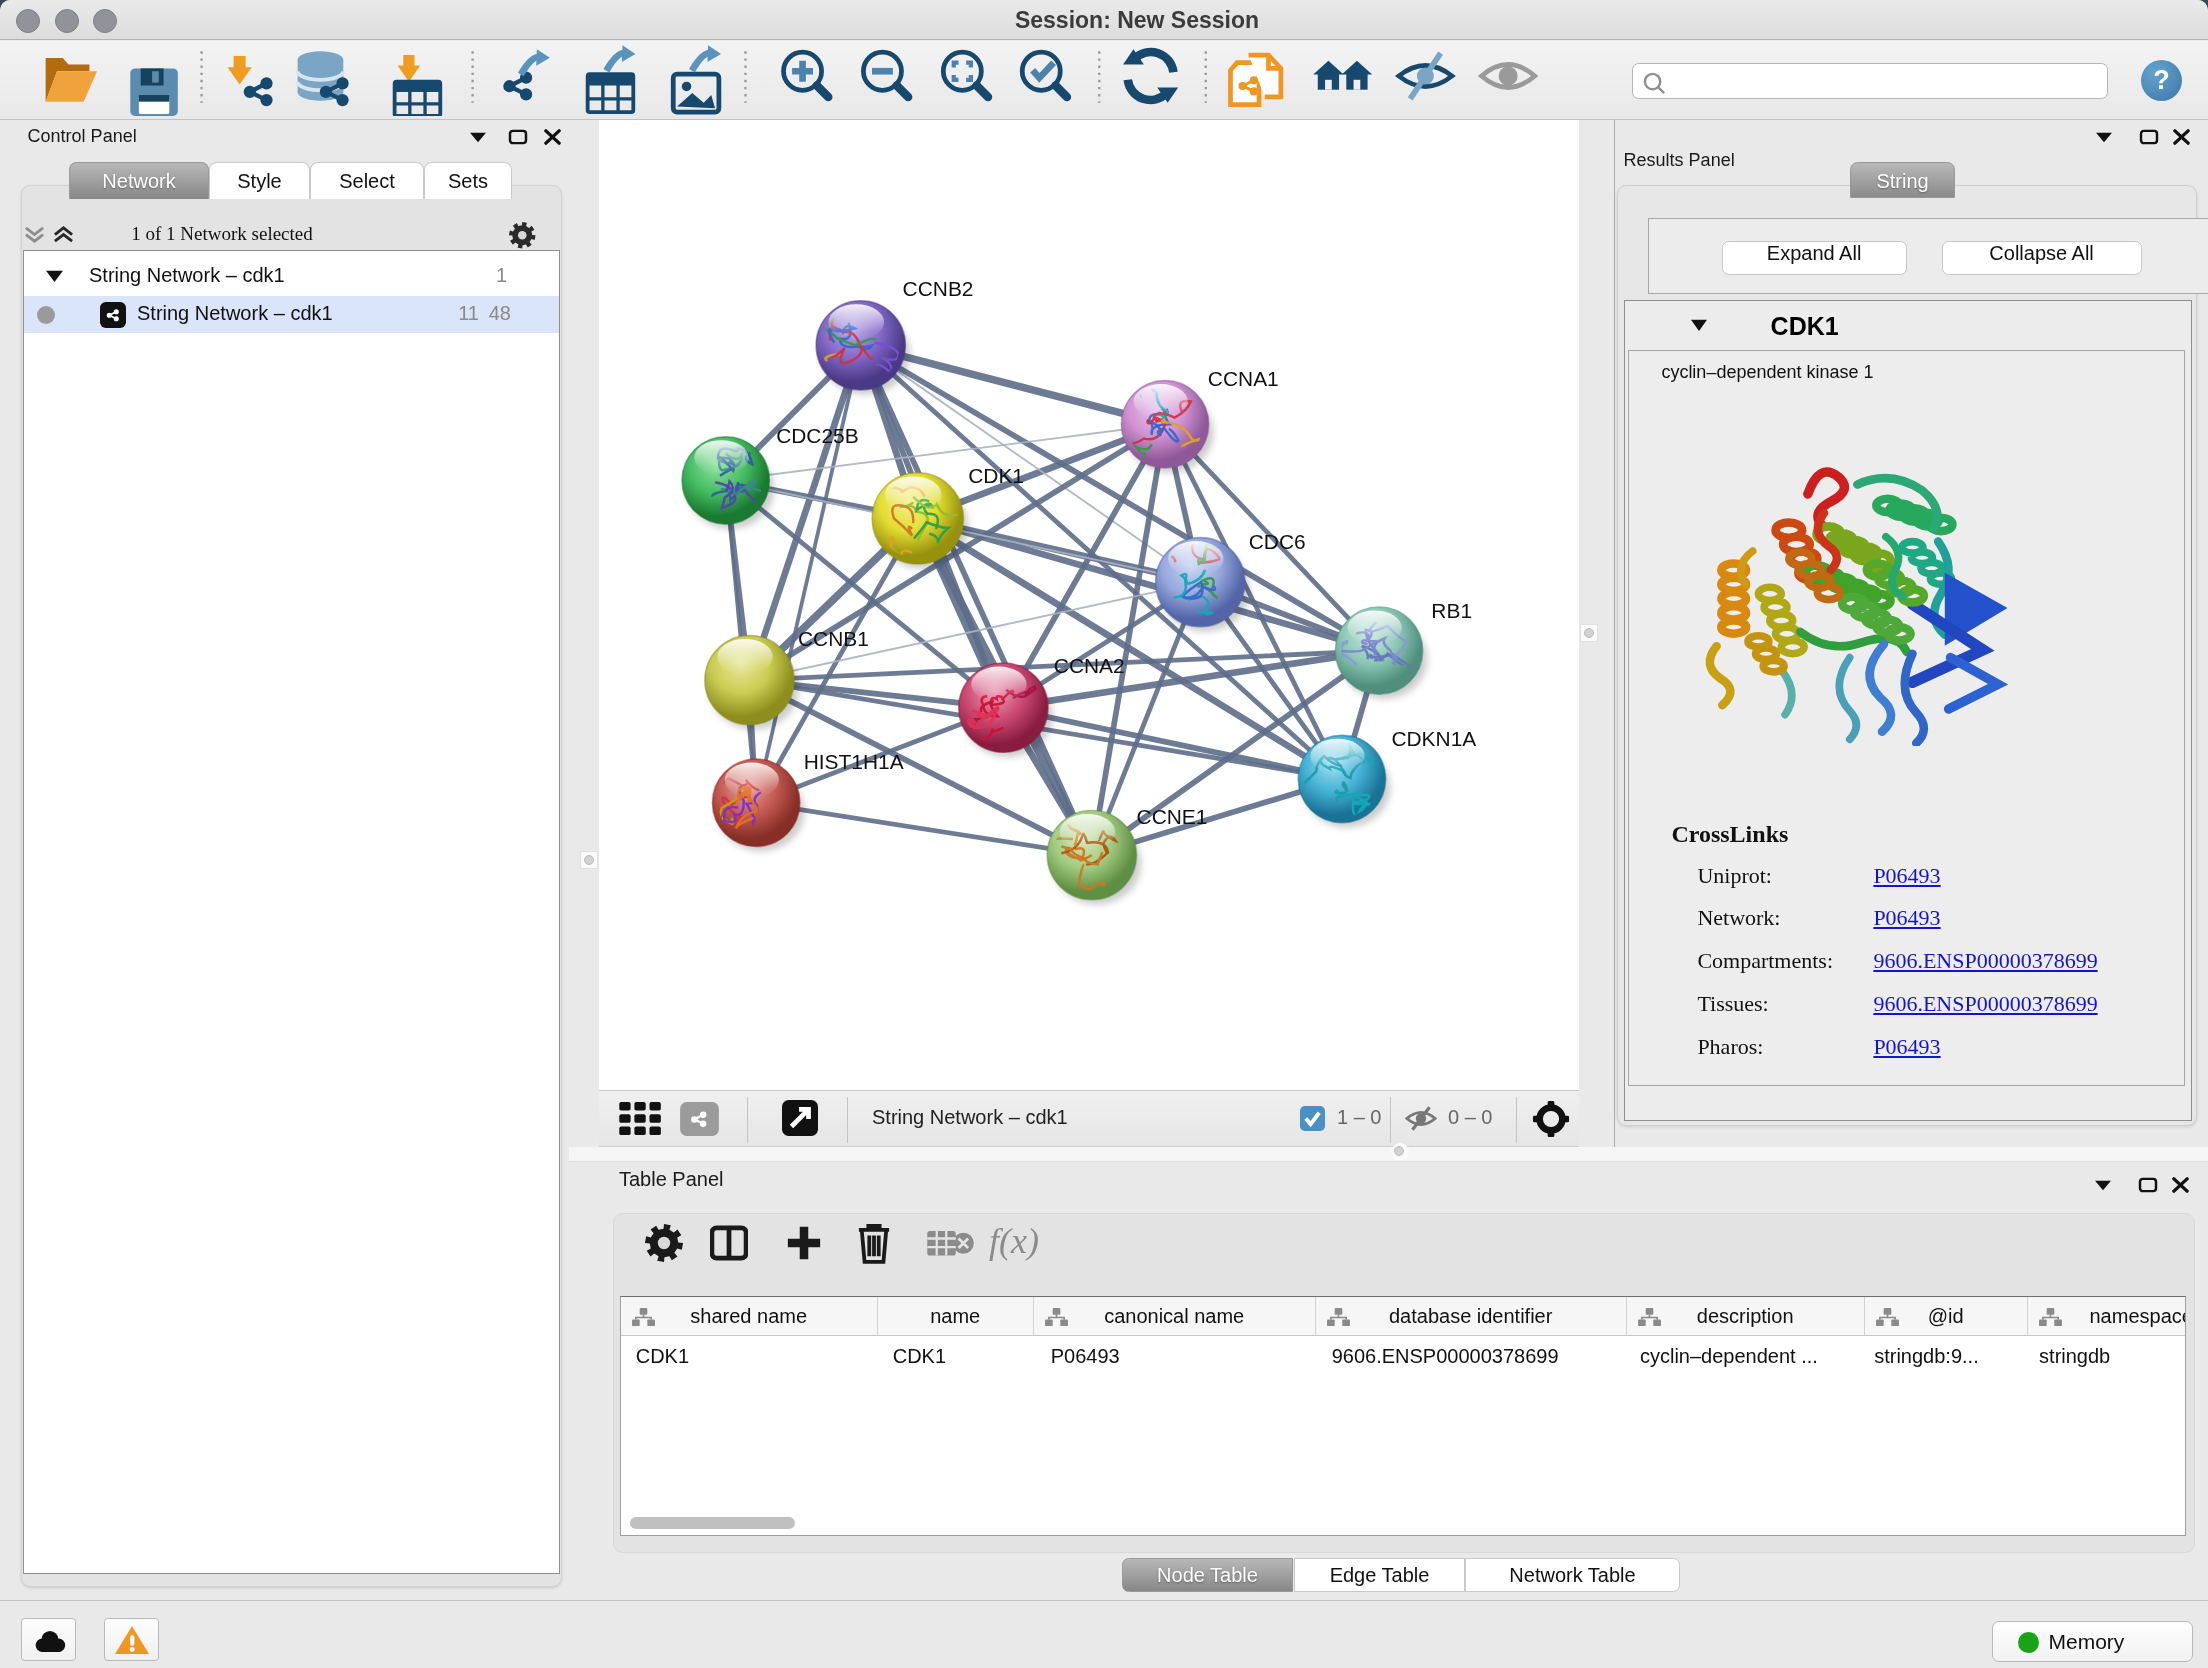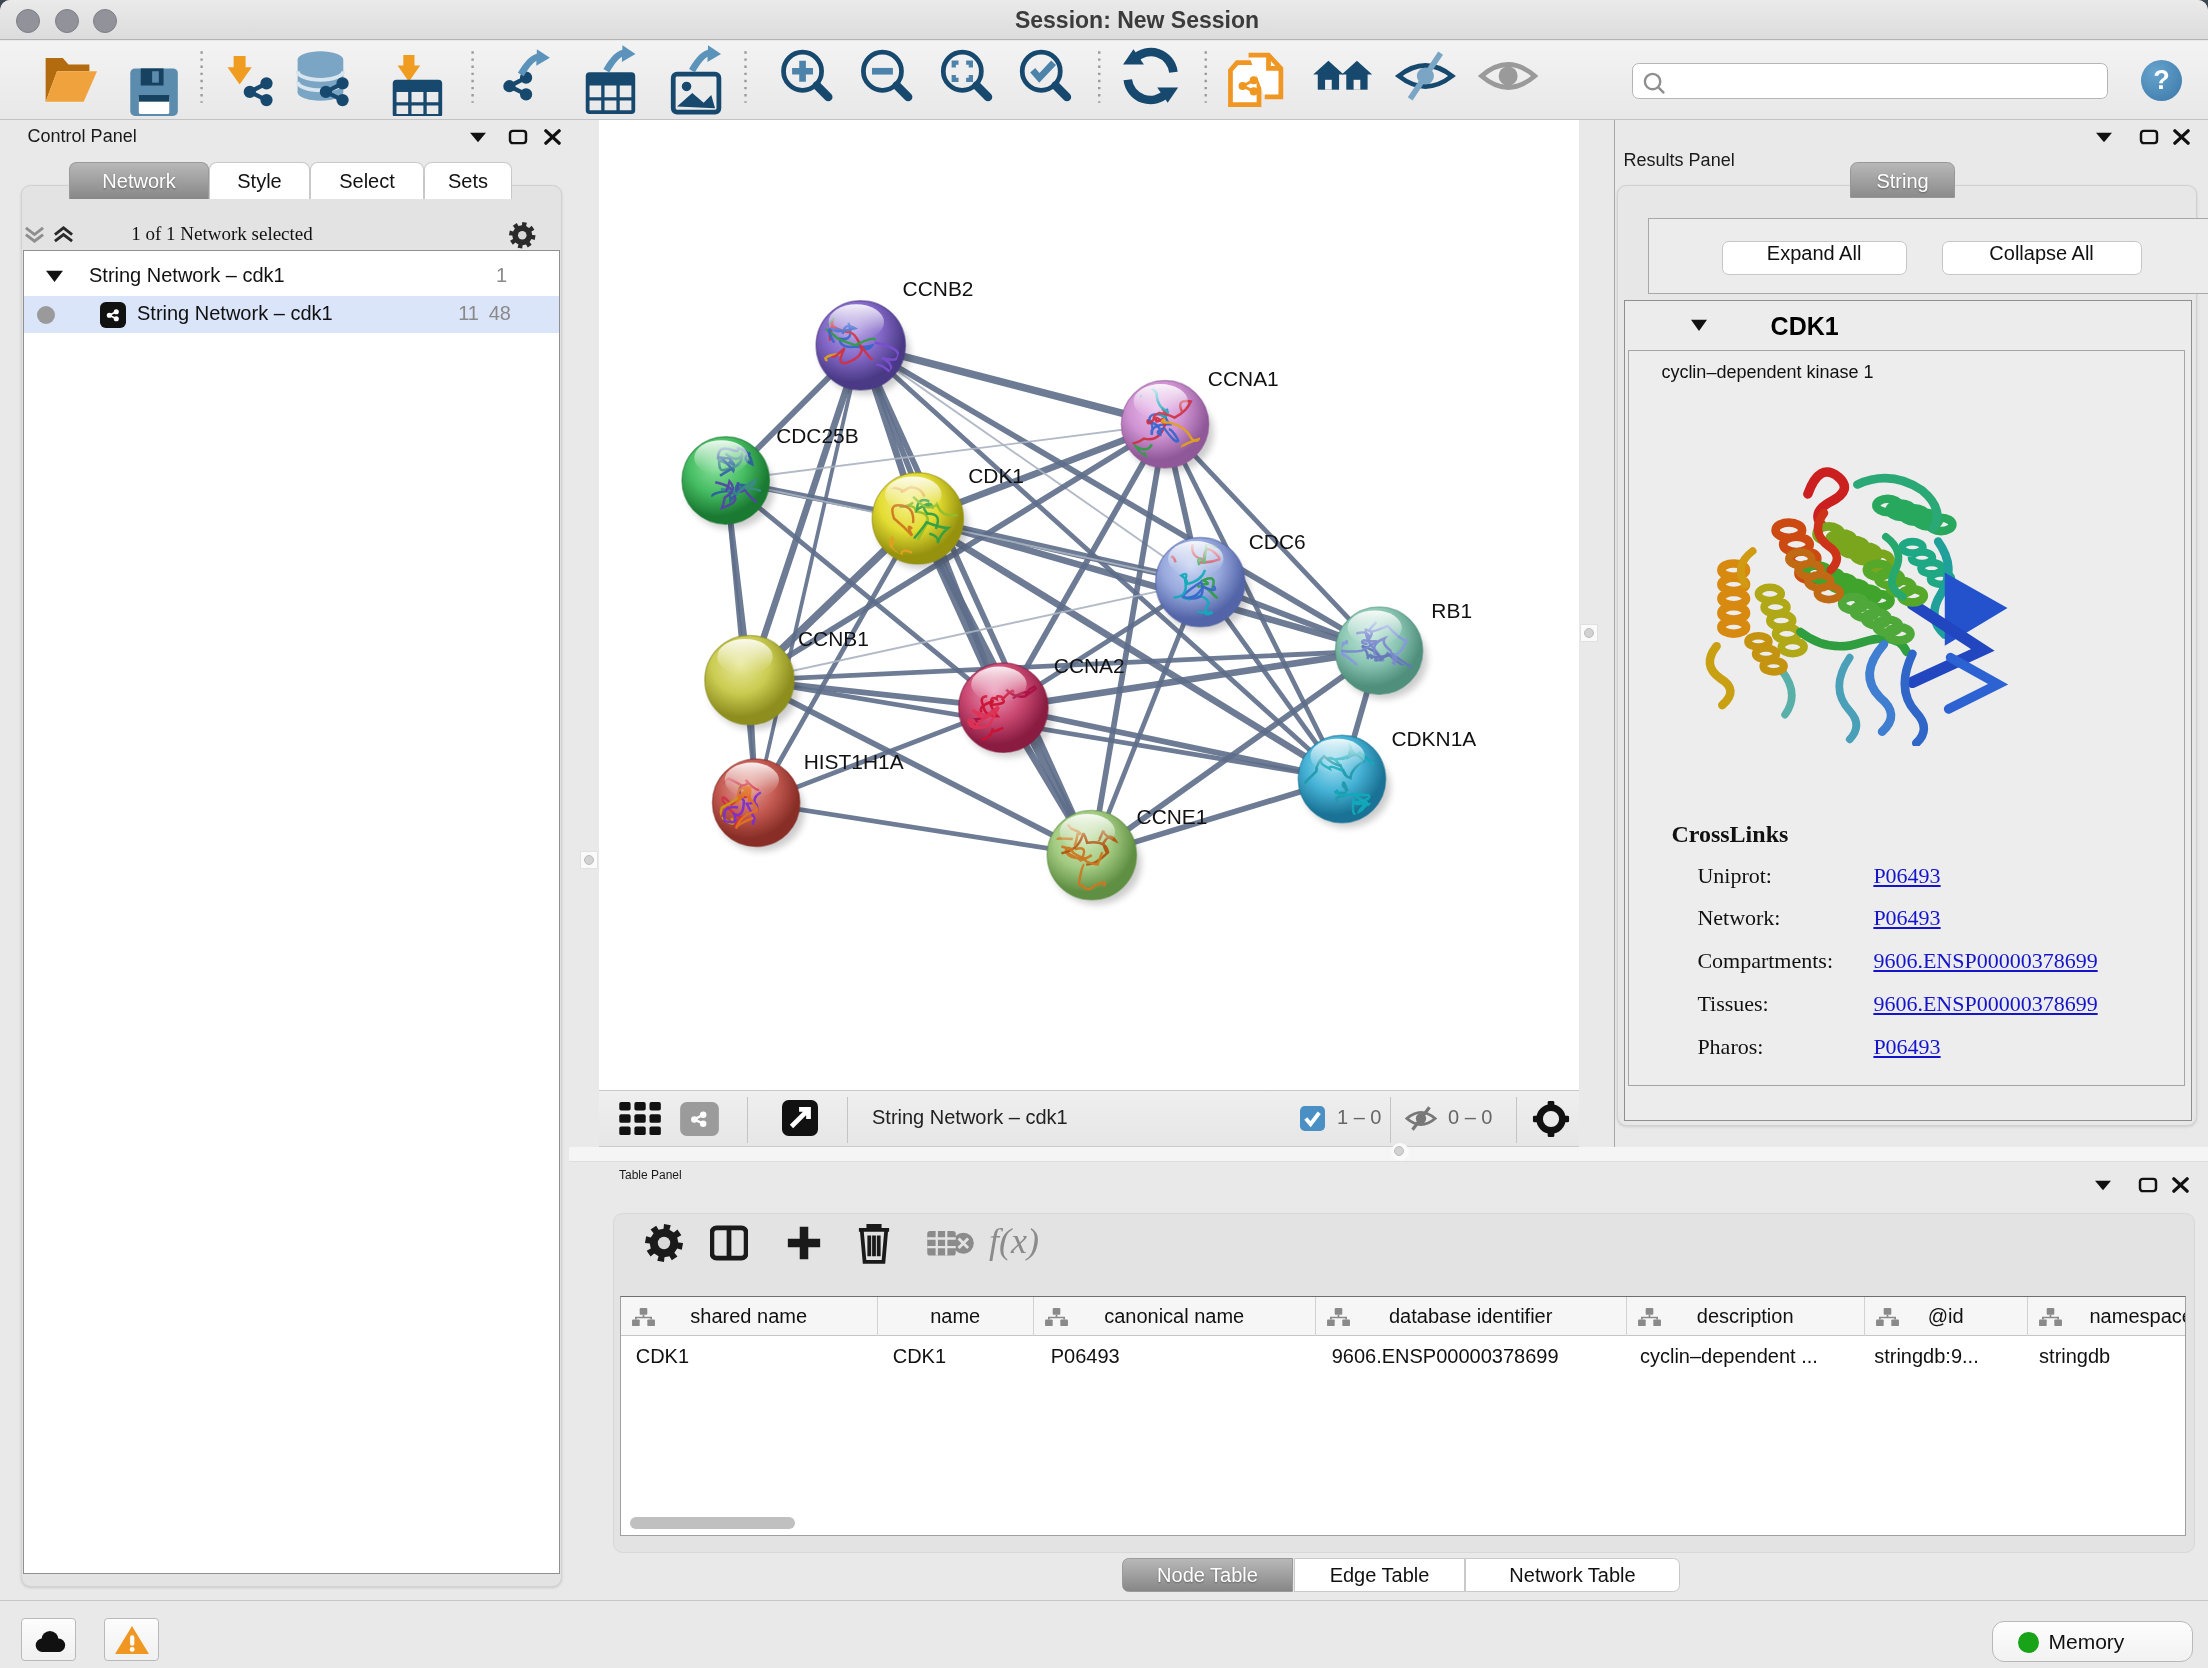--- a/index.html
+++ b/index.html
@@ -57,38 +57,38 @@
 .btn { position:absolute; top:22px; height:34px; background:#fff; border:1px solid #c6c6c6; border-radius:6.7px;
   font-size:20px; text-align:center; color:#111; }
 .rbox2 { position:absolute; left:5.7px; top:114px; width:568px; height:821px; border:1.9px solid #8f8f8f; background:#ececec; }
 .cdk1hdr { position:absolute; left:0; top:0; width:100%; height:49px; font-weight:bold; font-size:25px; }
 .rbox3 { position:absolute; left:3.8px; top:49px; width:557px; height:736px; border:1px solid #a5a5a5; background:#ededed; }
 .serif { font-family:"Liberation Serif",serif; }
 .xl-row { position:absolute; font-size:22px; color:#111; }
 .xl-row .lnk { color:#1414cc; text-decoration:underline; }
 
 
-.tp-title { position:absolute; left:619px; top:1168px; font-size:12px; color:#1a1a1a; }
+.tp-title { position:absolute; left:619px; top:1168px; font-size:20px; color:#1a1a1a; }
 .tp-container { position:absolute; left:613px; top:1213px; width:1582px; height:340px; background:#e3e3e3;
   border:1px solid #d8d8d8; border-radius:9.5px; }
 .tbl { position:absolute; left:5.7px; top:82px; width:1566px; height:240px; background:#fff; border:1px solid #9f9f9f; border-top:1.9px solid #6e6e6e; overflow:hidden; }
 .thead { position:absolute; left:0; top:0; width:1636px; height:39px; background:#f6f6f6; border-bottom:1px solid #c6c6c6; display:flex; }
 .hc { position:relative; height:39px; border-right:1px solid #d2d2d2; font-size:20px; color:#111; flex:none; }
 .hc svg { position:absolute; left:10.5px; top:9.5px; }
 .hc span { position:absolute; left:0; right:0; top:7.6px; text-align:center; }
 .trow { position:absolute; left:0; top:39px; width:1636px; height:40px; display:flex; font-size:20px; color:#111; }
 .tc { height:40px; padding-top:8.6px; flex:none; }
 .hscroll { position:absolute; left:9.5px; bottom:5.7px; width:165px; height:12.4px; border-radius:6.7px; background:#c0c0c0; }
 .bt { position:absolute; top:1558px; height:34px; background:#fff; border:1px solid #c9c9c9; font-size:20px;
   text-align:center; line-height:32px; color:#111; }
 .statusbar { position:absolute; left:0; top:1600px; width:2208px; height:68px; background:#e9e9e9; border-top:1px solid #c6c6c6; }
 .sbtn { position:absolute; top:17px; width:55px; height:43px; background:linear-gradient(#fdfdfd,#f0f0f0);
   border:1px solid #b9b9b9; border-radius:3.8px; text-align:center; }
 .membtn { position:absolute; left:1992px; top:20px; width:201px; height:41px; background:linear-gradient(#fdfdfd,#f2f2f2);
-  border:1px solid #b9b9b9; border-radius:12px; font-size:21px; color:#111; }
+  border:1px solid #b9b9b9; border-radius:7px; font-size:21px; color:#111; }
 </style></head><body>
 <div class="window">
   <div class="titlebar">
     <div class="tl" style="left:16px"></div>
       <div class="tl" style="left:55px"></div>
       <div class="tl" style="left:93px"></div>
     <div class="title">Session: New Session</div>
   </div>
   <div class="toolbar">
       <div style="position:absolute;left:0;top:-4.8px"><svg width="2208" height="80" viewBox="0 0 2322 84" xmlns="http://www.w3.org/2000/svg">

